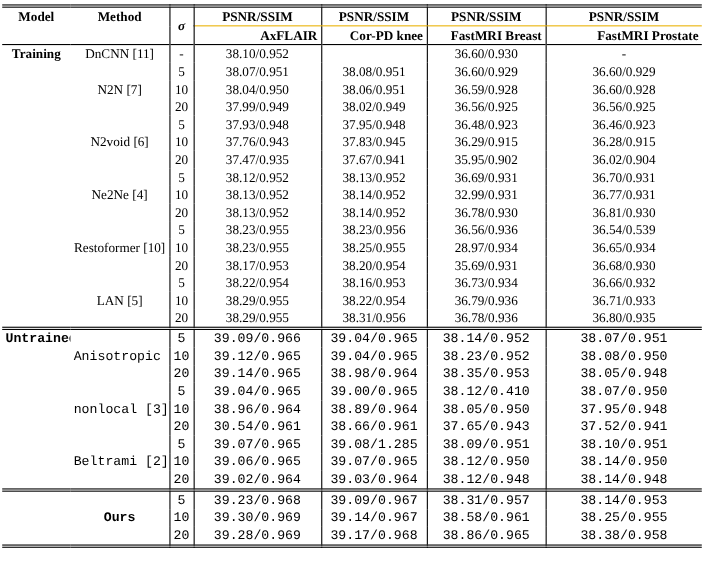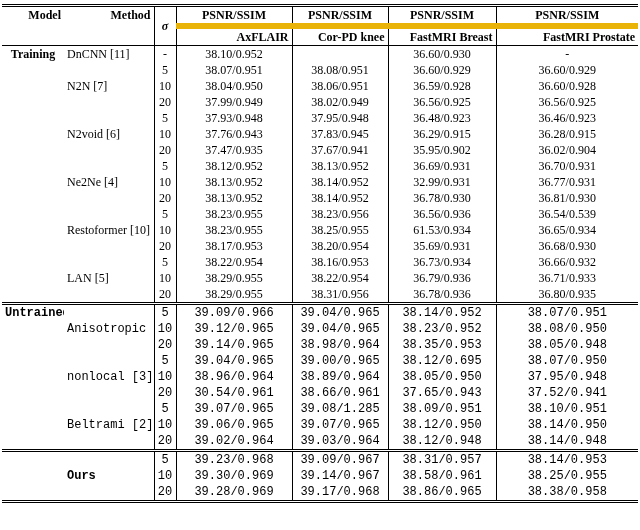--- a/index.html
+++ b/index.html
@@ -31,38 +31,38 @@
 
   th, td {
     padding: 0.5px 3px;
     height: 15px;
     white-space: nowrap;
     overflow: hidden;
     font-weight: normal;
   }
   th { font-weight: bold; }
 
-  th.model-h, th.method-h { text-align: right; vertical-align: top; }
+  th.model-h, th.method-h { text-align: center; vertical-align: top; }
   th.sigma-h {
     text-align: center;
     vertical-align: middle;
     font-style: italic;
     border-left: 1px solid #000;
     border-right: 1px solid #000;
   }
   th.metric {
     text-align: center;
-    border-bottom: 6px solid #eab308;
+    border-bottom: 1px solid #eab308;
   }
   th.metric:not(:last-child) { border-right: 1px solid #000; }
   th.dataset { text-align: right; }
   th.dataset:not(:last-child) { border-right: 1px solid #000; }
 
   td.model-cell { text-align: center; font-weight: bold; }
-  td.method-cell { text-align: left; }
+  td.method-cell { text-align: center; }
   td.method-cell.bold { font-weight: bold; }
   td.sigma-cell {
     text-align: center;
     border-left: 1px solid #000;
     border-right: 1px solid #000;
   }
   td.val-cell { text-align: center; }
   td.val-cell:not(:last-child) { border-right: 1px solid #000; }
 </style>
 </head>
@@ -195,21 +195,21 @@
           <td class="val-cell">38.23/0.956</td>
           <td class="val-cell">36.56/0.936</td>
           <td class="val-cell">36.54/0.539</td>
         </tr>
         <tr>
           <td class="model-cell"></td>
           <td class="method-cell">Restoformer [10]</td>
           <td class="sigma-cell">10</td>
           <td class="val-cell">38.23/0.955</td>
           <td class="val-cell">38.25/0.955</td>
-          <td class="val-cell">61.53/0.934</td>
+          <td class="val-cell">28.97/0.934</td>
           <td class="val-cell">36.65/0.934</td>
         </tr>
         <tr>
           <td class="model-cell"></td>
           <td class="method-cell"></td>
           <td class="sigma-cell">20</td>
           <td class="val-cell">38.17/0.953</td>
           <td class="val-cell">38.20/0.954</td>
           <td class="val-cell">35.69/0.931</td>
           <td class="val-cell">36.68/0.930</td>
@@ -269,21 +269,21 @@
           <td class="val-cell">38.98/0.964</td>
           <td class="val-cell">38.35/0.953</td>
           <td class="val-cell">38.05/0.948</td>
         </tr>
         <tr>
           <td class="model-cell"></td>
           <td class="method-cell"></td>
           <td class="sigma-cell">5</td>
           <td class="val-cell">39.04/0.965</td>
           <td class="val-cell">39.00/0.965</td>
-          <td class="val-cell">38.12/0.695</td>
+          <td class="val-cell">38.12/0.410</td>
           <td class="val-cell">38.07/0.950</td>
         </tr>
         <tr>
           <td class="model-cell"></td>
           <td class="method-cell">nonlocal [3]</td>
           <td class="sigma-cell">10</td>
           <td class="val-cell">38.96/0.964</td>
           <td class="val-cell">38.89/0.964</td>
           <td class="val-cell">38.05/0.950</td>
           <td class="val-cell">37.95/0.948</td>

